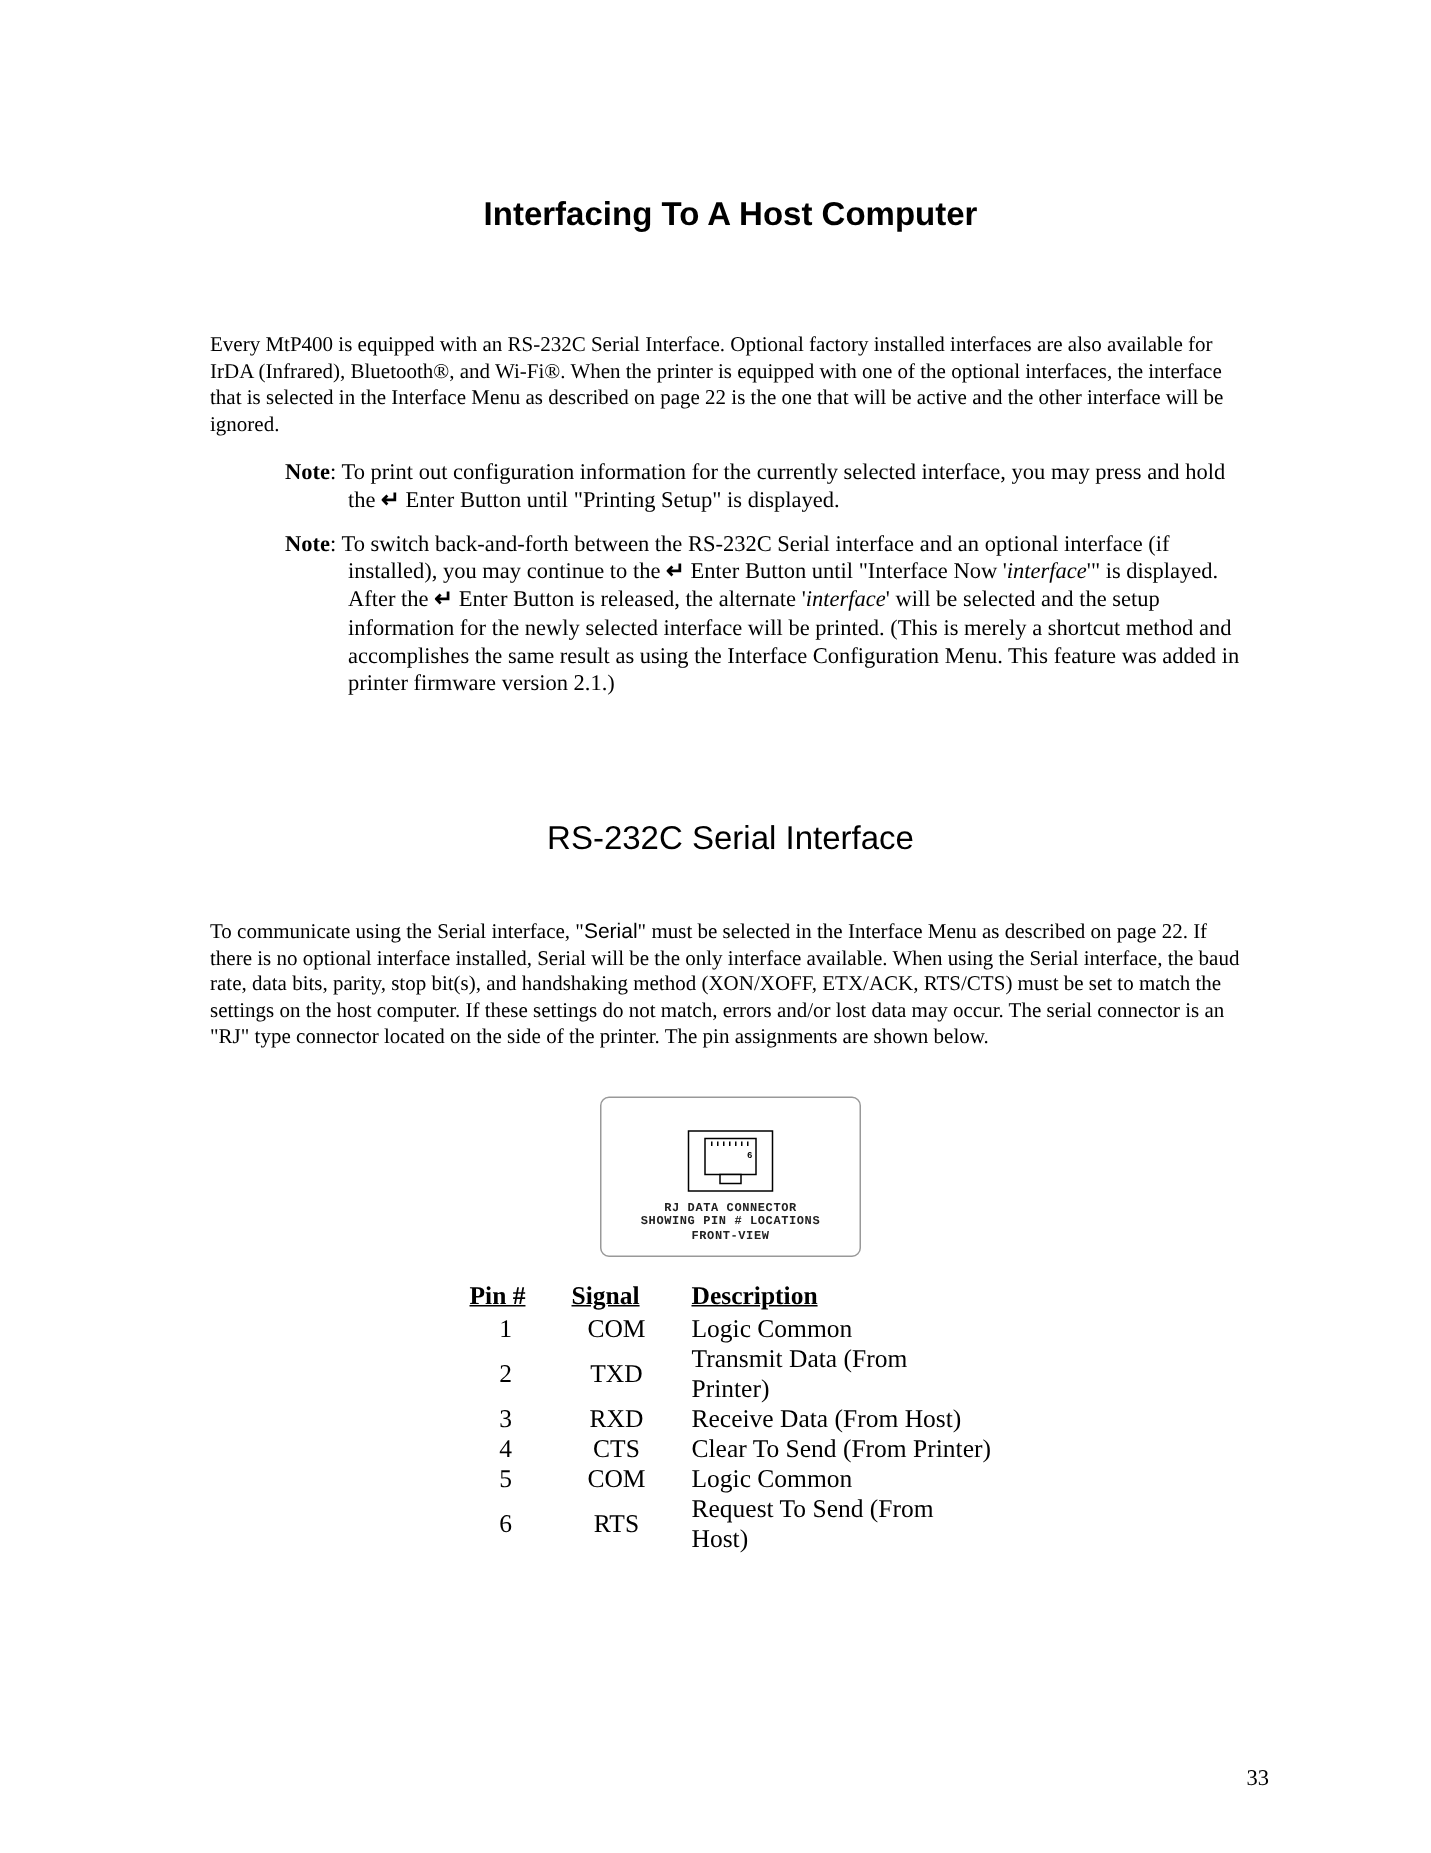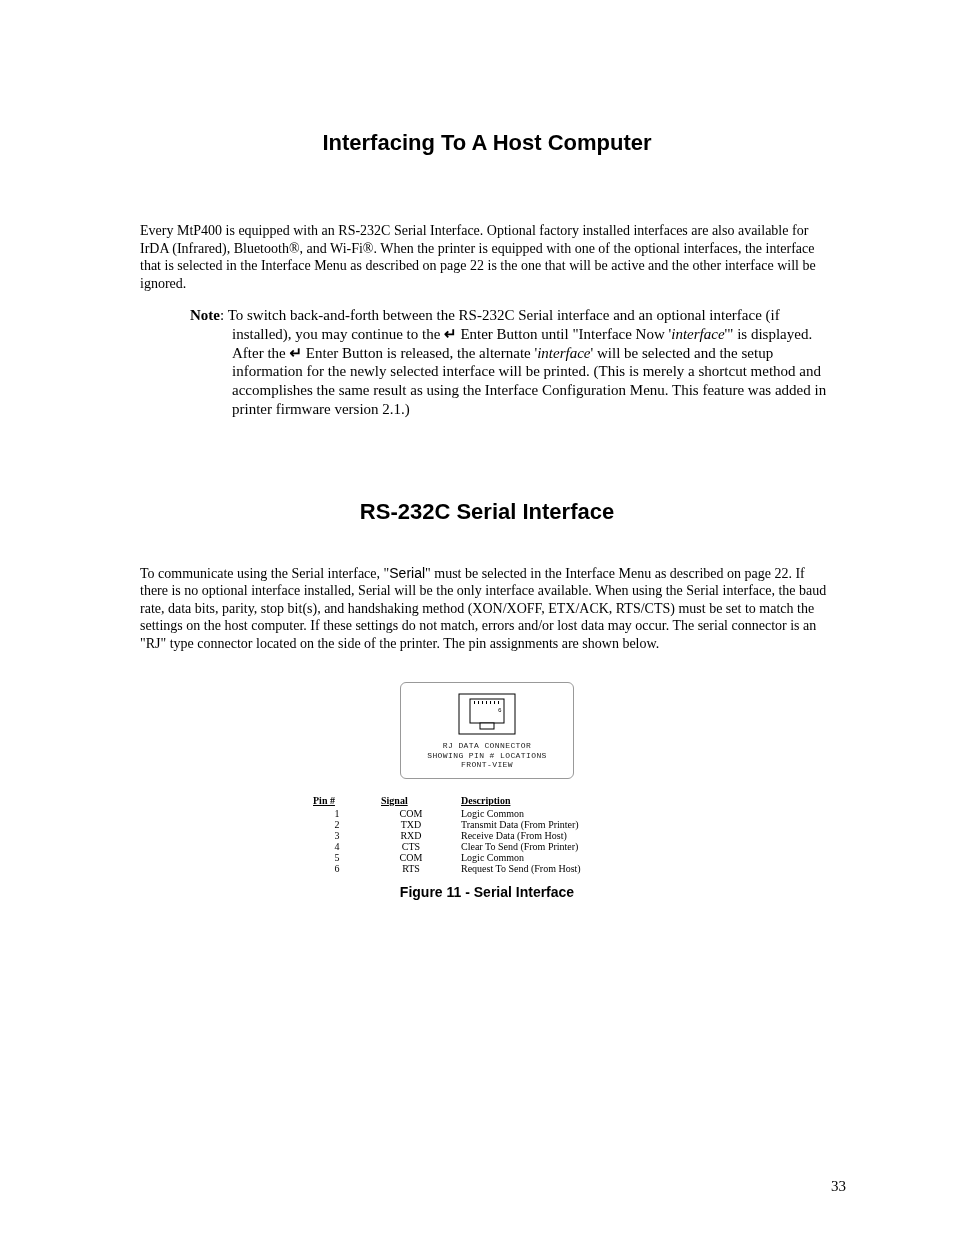--- a/index.html
+++ b/index.html
@@ -25,50 +25,51 @@
     margin: 0 0 66px 0;
   }
   .intro {
     font-size: 14px;
     line-height: 1.25;
     margin: 0 0 14px 0;
     text-align: left;
   }
   .section {
     font-family: Arial, Helvetica, sans-serif;
-    font-weight: bold;
+    font-weight: normal;
     font-size: 22px;
     text-align: center;
     margin: 80px 0 40px 0;
   }
   .mono { font-family: Liberation Sans, sans-serif; }
   .italic { font-style: italic; margin-top: 21px; }
   .connector-figure {
     margin: 30px auto 16px auto;
     width: 174px;
   }
   .connector-box {
     border: 1px solid #999;
     border-radius: 6px;
-    padding: 10px 8px 8px 8px;
+    padding: 21px 8px 8px 8px;
     text-align: center;
     font-family: "Courier New", monospace;
     font-size: 8px;
     line-height: 1.2;
     letter-spacing: 0.4px;
     color: #222;
+    font-weight: bold;
   }
   .rj-svg {
     display: block;
     margin: 0 auto 6px auto;
   }
   .pin-table {
     margin: 16px auto 0 auto;
     border-collapse: collapse;
-    font-size: 10px;
+    font-size: 17px;
   }
   .pin-table th {
     text-align: left;
     font-weight: bold;
     text-decoration: underline;
     padding: 0 10px 2px 10px;
   }
   .pin-table td {
     padding: 0 10px 0 10px;
   }
@@ -107,20 +108,25 @@
 </style>
 </head>
 <body>
 
 <div class="page">
 
   <h1 class="title">Interfacing To A Host Computer</h1>
 
   <p class="intro">Every MtP400 is equipped with an RS-232C Serial Interface.  Optional factory installed interfaces are also available for IrDA (Infrared), Bluetooth®, and Wi-Fi®.  When the printer is equipped with one of the optional interfaces, the interface that is selected in the Interface Menu as described on page 22 is the one that will be active and the other interface will be ignored.</p>
 
+  <div class="note-container">
+    <div class="hanging">
+      <span class="lead" style="font-weight:bold">Note</span><span>: To print out configuration information for the currently selected interface, you may press and hold the </span><span class="enter-glyph">↵</span><span> Enter Button until "Printing Setup" is displayed.</span>
+    </div>
+  </div>
 
   <div class="note-container">
     <div class="hanging">
       <span class="lead" style="font-weight:bold">Note</span><span>: To switch back-and-forth between the RS-232C Serial interface and an optional interface (if installed), you may continue to the </span><span class="enter-glyph">↵</span><span> Enter Button until "Interface Now '</span><span class="italic">interface</span><span>'" is displayed.  After the </span><span class="enter-glyph">↵</span><span> Enter Button is released, the alternate '</span><span class="italic">interface</span><span>' will be selected and the setup information for the newly selected interface will be printed.  (This is merely a shortcut method and accomplishes the same result as using the Interface Configuration Menu.  This feature was added in printer firmware version 2.1.)</span>
     </div>
   </div>
 
   <h2 class="section">RS-232C Serial Interface</h2>
 
   <p class="intro">
@@ -187,17 +193,16 @@
           <td class="c-desc">Logic Common</td>
         </tr>
         <tr>
           <td class="c-pin">6</td>
           <td class="c-sig">RTS</td>
           <td class="c-desc">Request To Send (From Host)</td>
         </tr>
       </tbody>
   </table>
 
-  <div class="fig-caption">Figure 11 - Serial Interface</div>
 
   <div class="pagenum">33</div>
 
 </div>
 
 </body></html>

